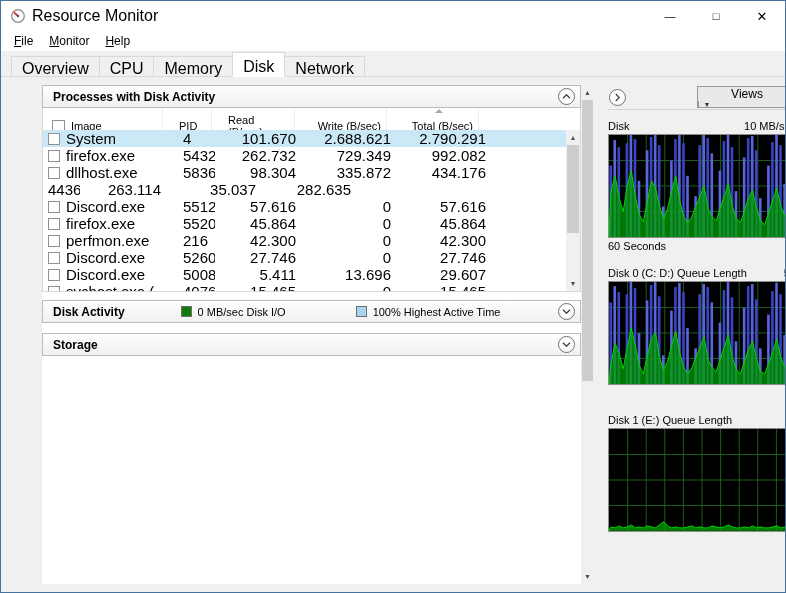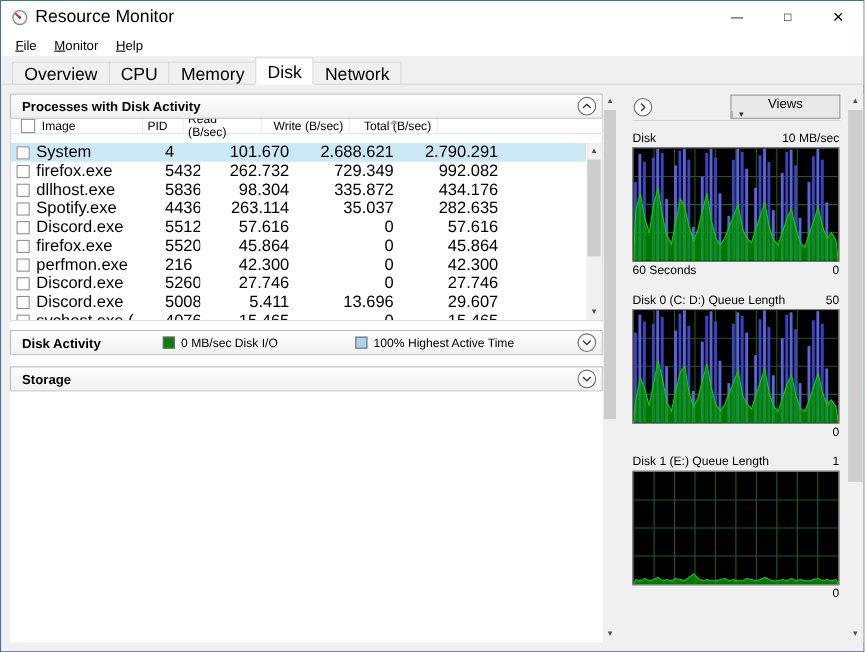--- a/index.html
+++ b/index.html
@@ -18,30 +18,30 @@
 .menu-item { padding:1px 8px 2px; }
 
 .tabbar { height:26px; background:#f0f0f0; display:flex; align-items:flex-end; padding-left:10px; position:relative; flex:none; }
 .tabbar::after { content:""; position:absolute; left:0; right:0; bottom:0; height:1px; background:#d9d9d9; z-index:0; }
 .tab { height:21px; padding:3px 10px 0; background:#f0f0f0; border:1px solid #d9d9d9; font-size:16px; position:relative; z-index:1; }
 .tab + .tab { margin-left:-1px; }
 .tab.active { height:25px; padding-top:5px; background:#fff; border-bottom-color:#fff; z-index:2; }
 
 .content { flex:1; display:flex; padding:8px 0 8px 8px; min-height:0; }
 
-.left-col { width:539px; background:#fff; display:flex; flex-direction:column; flex:none; }
+.left-col { width:539px; background:#fff; display:flex; flex-direction:column; flex:none;margin-left:33px; }
 .sec-header { height:23px; background:linear-gradient(#fefefe,#f0f0f0); border:1px solid #bcbcbc; display:flex; align-items:center; padding:0 5px 0 10px; flex:none; }
 .sec-title { font-weight:bold; font-size:12px; white-space:nowrap; }
 .circle-btn { width:17px; height:17px; border-radius:50%; border:1px solid #707070; background:#fdfdfd; display:flex; align-items:center; justify-content:center; margin-left:auto; flex:none; }
 .spacer8 { height:8px; background:#fff; flex:none; }
 .spacer10 { height:10px; background:#fff; flex:none; }
 .left-fill { flex:1; background:#fff; }
 
 .proc-table { height:184px; border:1px solid #d9d9d9; border-top:none; background:#fff; position:relative; flex:none; overflow:hidden; }
-.t-header { height:14px; display:flex; border-bottom:1px solid #e3e3e3; }
+.t-header { height:37px; display:flex; border-bottom:1px solid #e3e3e3;gap:12px; }
 .t-hcell { font-size:11px; display:flex; align-items:center; padding-left:4px; border-right:1px solid #ededed; position:relative; }
 .t-hcell.num { justify-content:flex-end; padding-right:5px; }
 .col-image { width:120px; }
 .col-pid { width:37px; }
 .col-read { width:71px; }
 .col-write { width:80px; }
 .col-total { width:80px; }
 .cb { width:13px; height:13px; border:1px solid #919191; background:#fff; display:inline-block; flex:none; }
 .t-hcell .cb { margin:0 6px 0 5px; }
 .sort-caret { position:absolute; top:1px; left:50%; margin-left:-4px; width:0; height:0; border-left:4px solid transparent; border-right:4px solid transparent; border-bottom:4px solid #a9a9a9; }
@@ -168,24 +168,20 @@
               <div class="t-cell col-image">
                 <span class="cb"></span>
                 <span>dllhost.exe</span>
               </div>
               <div class="t-cell col-pid pid">5836</div>
               <div class="t-cell col-read num">98.304</div>
               <div class="t-cell col-write num">335.872</div>
               <div class="t-cell col-total num">434.176</div>
             </div>
             <div class="t-row">
-              <div class="t-cell col-image">
-                <span class="cb"></span>
-                <span>Spotify.exe</span>
-              </div>
               <div class="t-cell col-pid pid">4436</div>
               <div class="t-cell col-read num">263.114</div>
               <div class="t-cell col-write num">35.037</div>
               <div class="t-cell col-total num">282.635</div>
             </div>
             <div class="t-row">
               <div class="t-cell col-image">
                 <span class="cb"></span>
                 <span>Discord.exe</span>
               </div>

